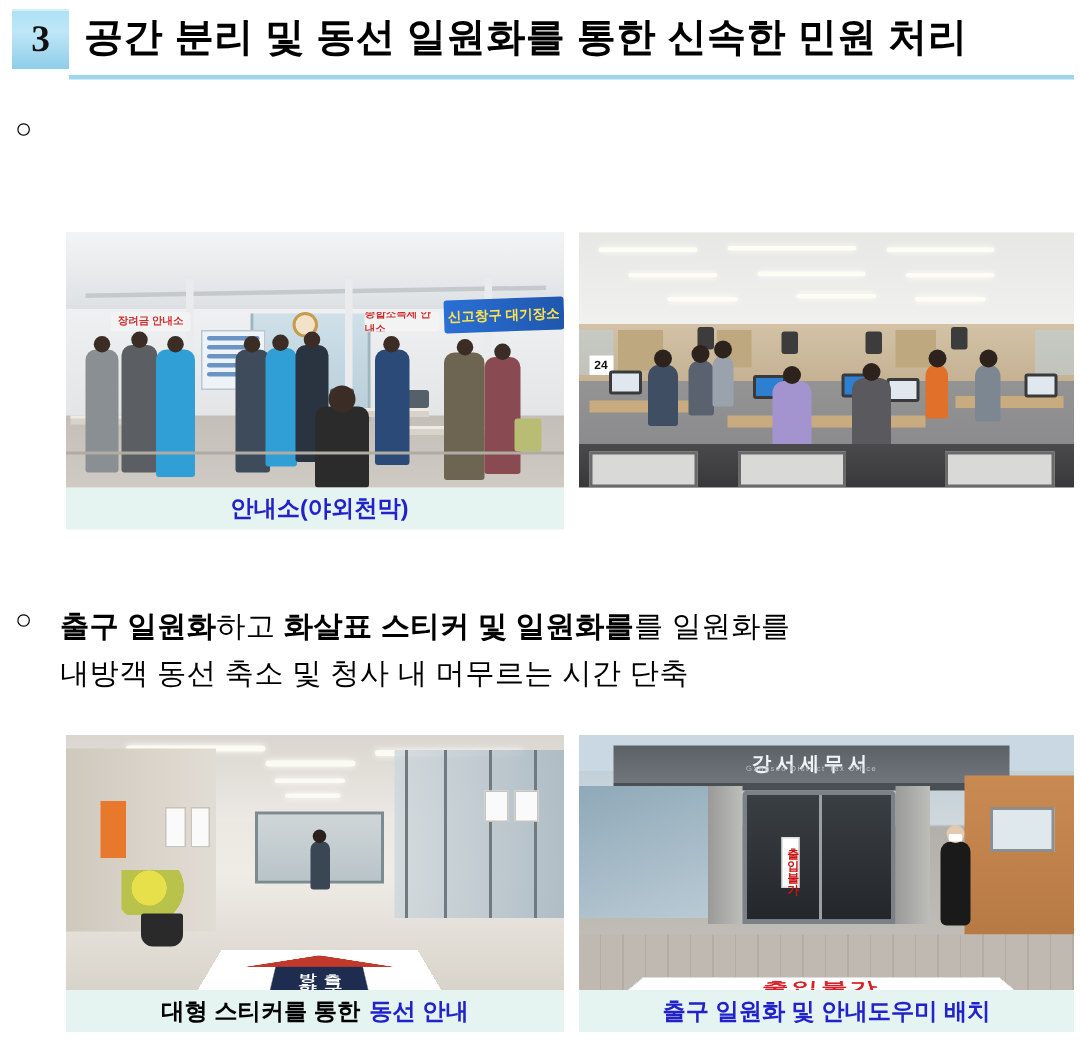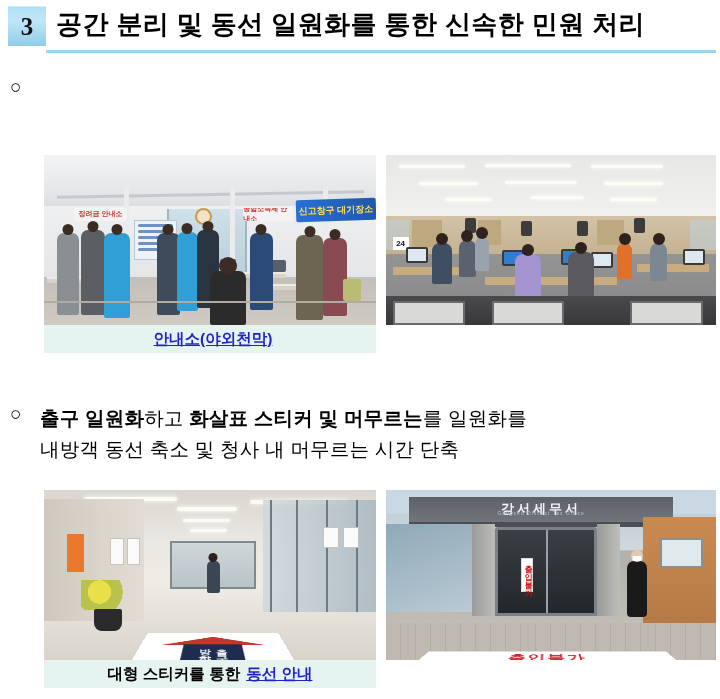--- a/index.html
+++ b/index.html
@@ -54,21 +54,21 @@
     width: 100%; height: 170px;
     position: relative; overflow: hidden;
     background: #cfd4d8;
   }
   .caption {
     height: 28px; background: #e6f4f1;
     display: flex; align-items: center; justify-content: center;
     font-size: 15.5px; font-weight: bold; white-space: nowrap;
   }
   .cap-dark { color: #000; }
-  .cap-blue { color: #2222cc; text-decoration: underline; }
+  .cap-blue { color: #2222cc; }
   .cap-sp { display: inline-block; width: 6px; }
 
   
   .p1 { background: linear-gradient(180deg,#dfe3e6 0%,#e8eaec 45%,#b9b5ae 46%,#cfcbc4 100%); }
   .p1 .canopy {
     position:absolute; left:-5%; top:-2%; width:110%; height:44%;
     background: linear-gradient(180deg,#f4f5f6 0%, #e2e5e7 60%, #d3d6d8 100%);
   }
   .p1 .canopy:after{
     content:""; position:absolute; left:8%; top:55%; width:84%; height:3px;
@@ -409,21 +409,21 @@
         <div class="fgbox" style="left:2%;  width:22%;"></div>
         <div class="fgbox" style="left:32%; width:22%;"></div>
         <div class="fgbox" style="left:74%; width:22%;"></div>
       </div>
     </div>
   </div>
 
   <div class="bullet" style="top:403px;">
     <span class="mark">○</span>
     <div class="lines">
-      <div class="bline"><span class="bold">출구 일원화</span><span>하고 </span><span class="bold">화살표 스티커 및 머무르는</span><span>를 일원화를</span></div>
+      <div class="bline"><span class="bold">출구 일원화</span><span>하고 </span><span class="bold">화살표 스티커 및 일원화를</span><span>를 일원화를</span></div>
       <div class="bline">내방객 동선 축소 및 청사 내 머무르는 시간 단축</div>
     </div>
   </div>
 
   <div class="fig-row" style="left:44px; top:490px;">
 
     <div class="fig">
       <div class="photo p3">
         <div class="ceil3"></div>
         <div class="lt" style="left:12%; top:4%;  width:28%; height:4px;"></div>
@@ -475,16 +475,19 @@
         <div class="revdoor">
           <div class="doorsplit"></div>
         </div>
         <div class="redsign">출입불가</div>
         <div class="woman">
           <div class="mask"></div>
         </div>
         <div class="ground"></div>
         <div class="banner4">출입불가</div>
       </div>
+      <div class="caption">
+        <span class="cap-blue">출구 일원화 및 안내도우미 배치</span>
+      </div>
     </div>
   </div>
 
 </div>
 
 </body></html>

